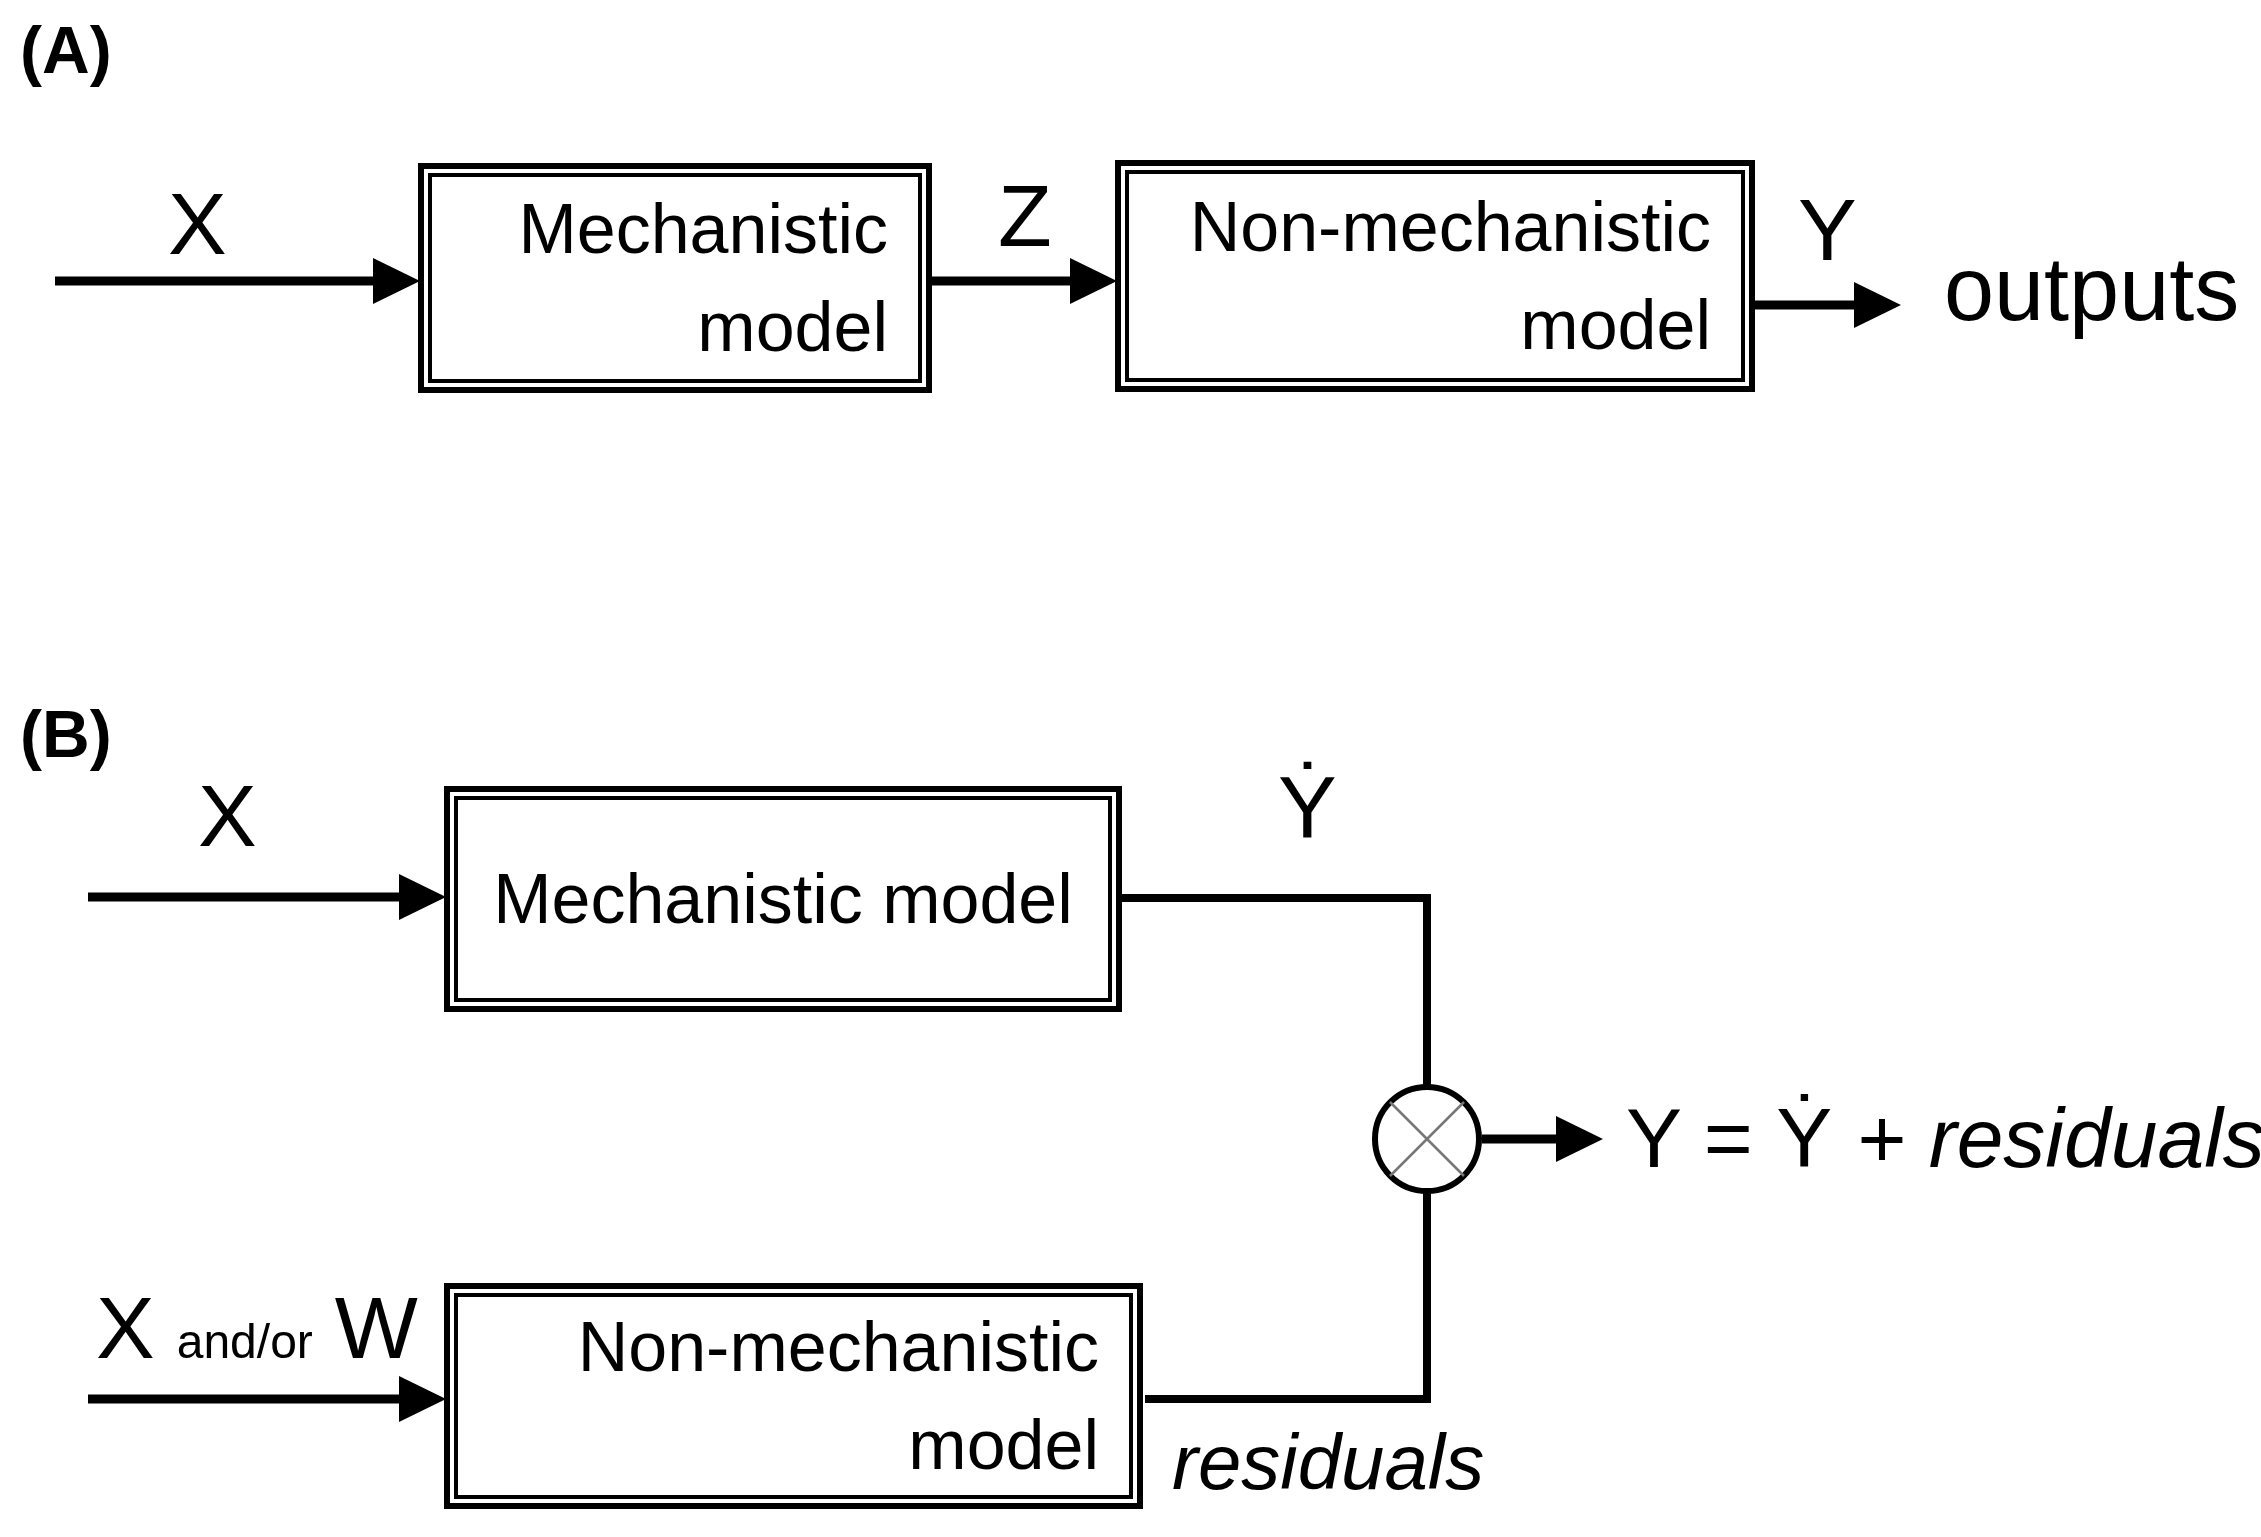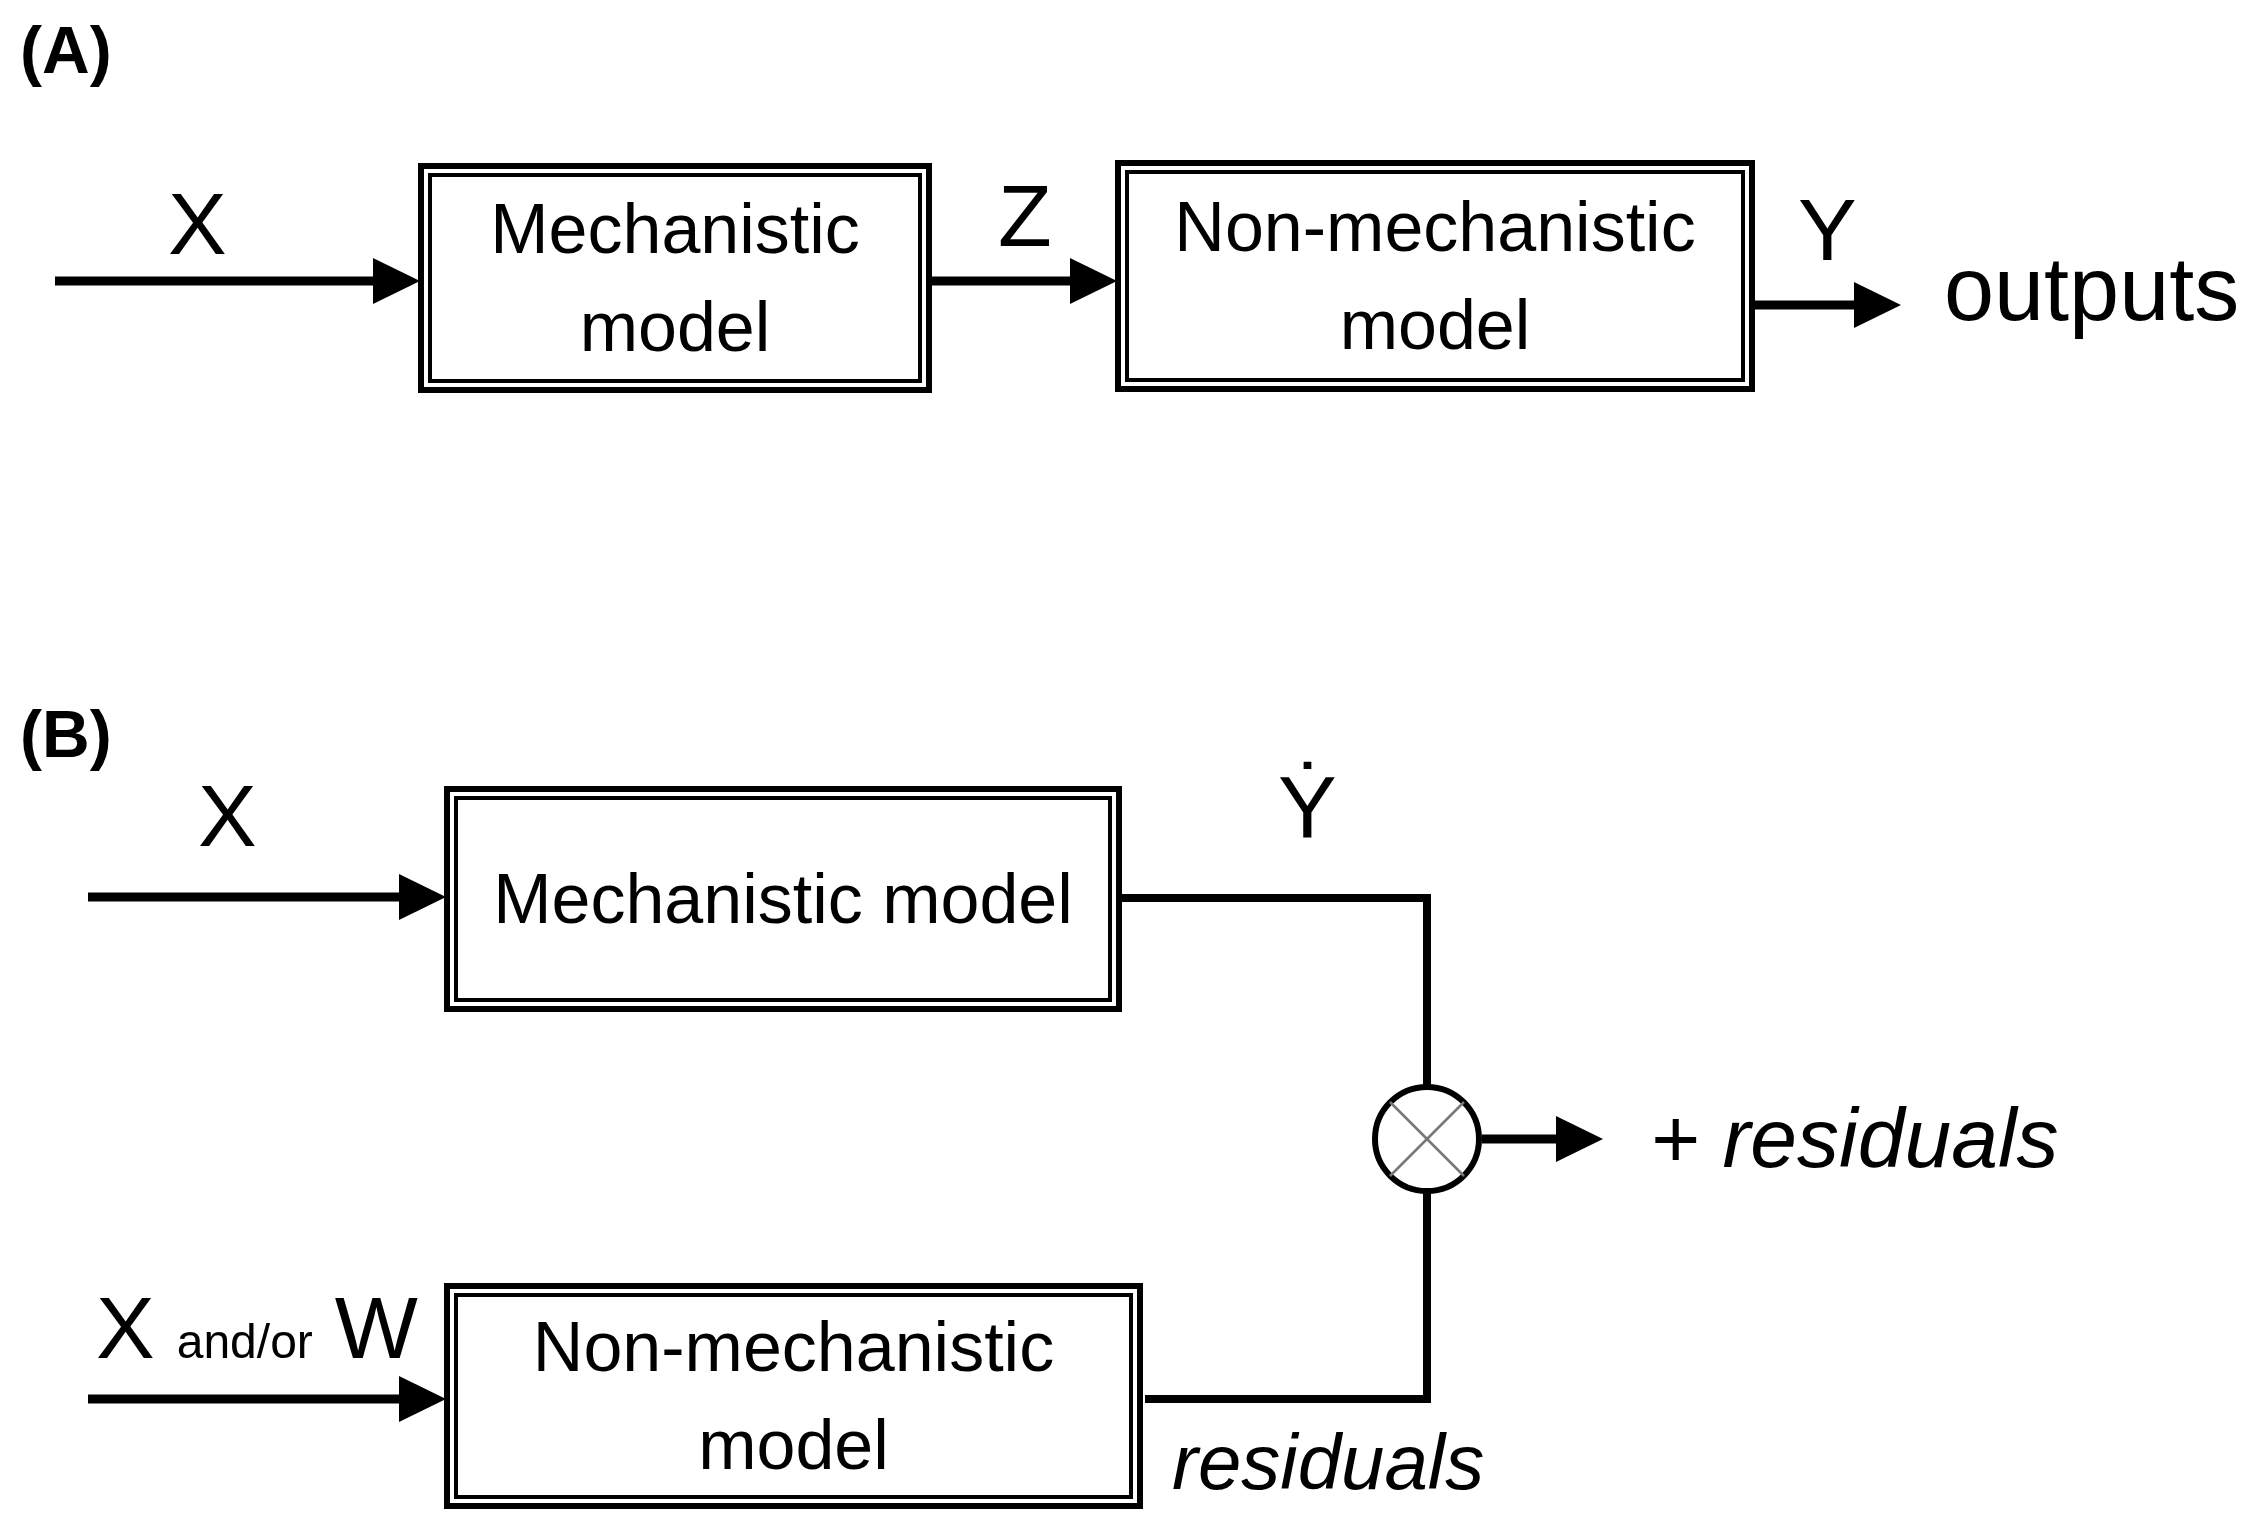--- a/index.html
+++ b/index.html
@@ -54,20 +54,21 @@
     height: 100%;
     display: flex;
     align-items: center;
     justify-content: center;
     text-align: center;
   }
   .box-text {
     font-size: 70px;
     line-height: 1.4;
     padding: 0 30px;
+    text-align: right;
   }
   .outputs-text {
     font-size: 90px;
   }
   .equation {
     font-size: 84px;
     line-height: 1.2;
     display: flex;
     align-items: baseline;
   }
@@ -180,16 +181,17 @@
 
   <div class="dbox" style="left:444px; top:1283px; width:699px; height:226px;">
     <div class="dbox-inner">
       <div class="box-text">Non-mechanistic model</div>
     </div>
   </div>
 
   <div class="lbl residuals" style="left:1172px; top:1420px;text-align:center;">residuals</div>
 
   <div class="lbl equation" style="left:1626px; top:1088px;">
+    <span>Y = Ẏ</span>
     <span class="it">+ residuals</span>
   </div>
 
 </div>
 
 </body></html>

